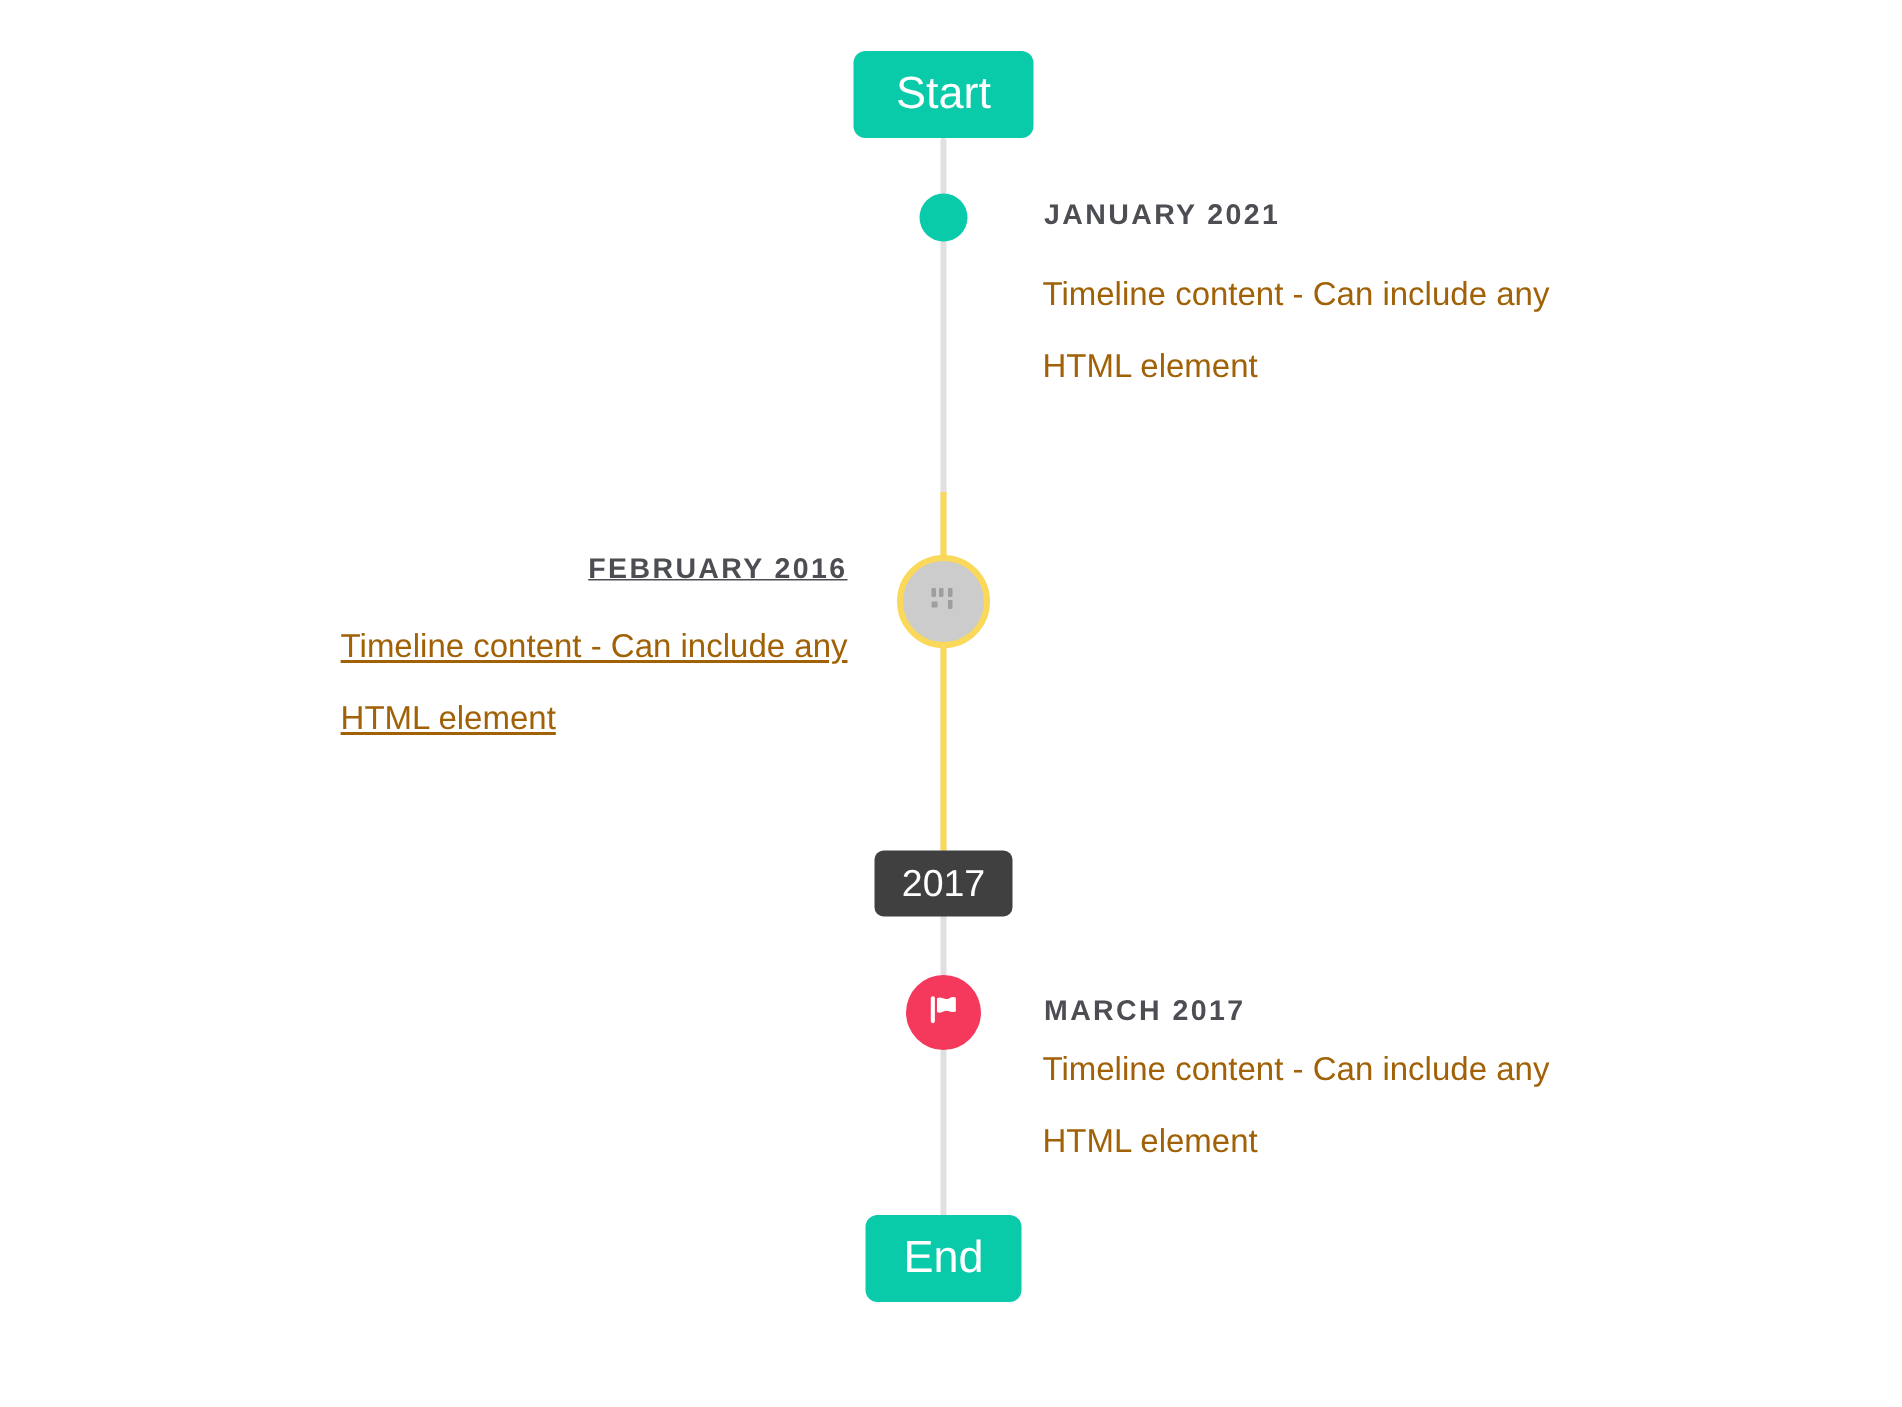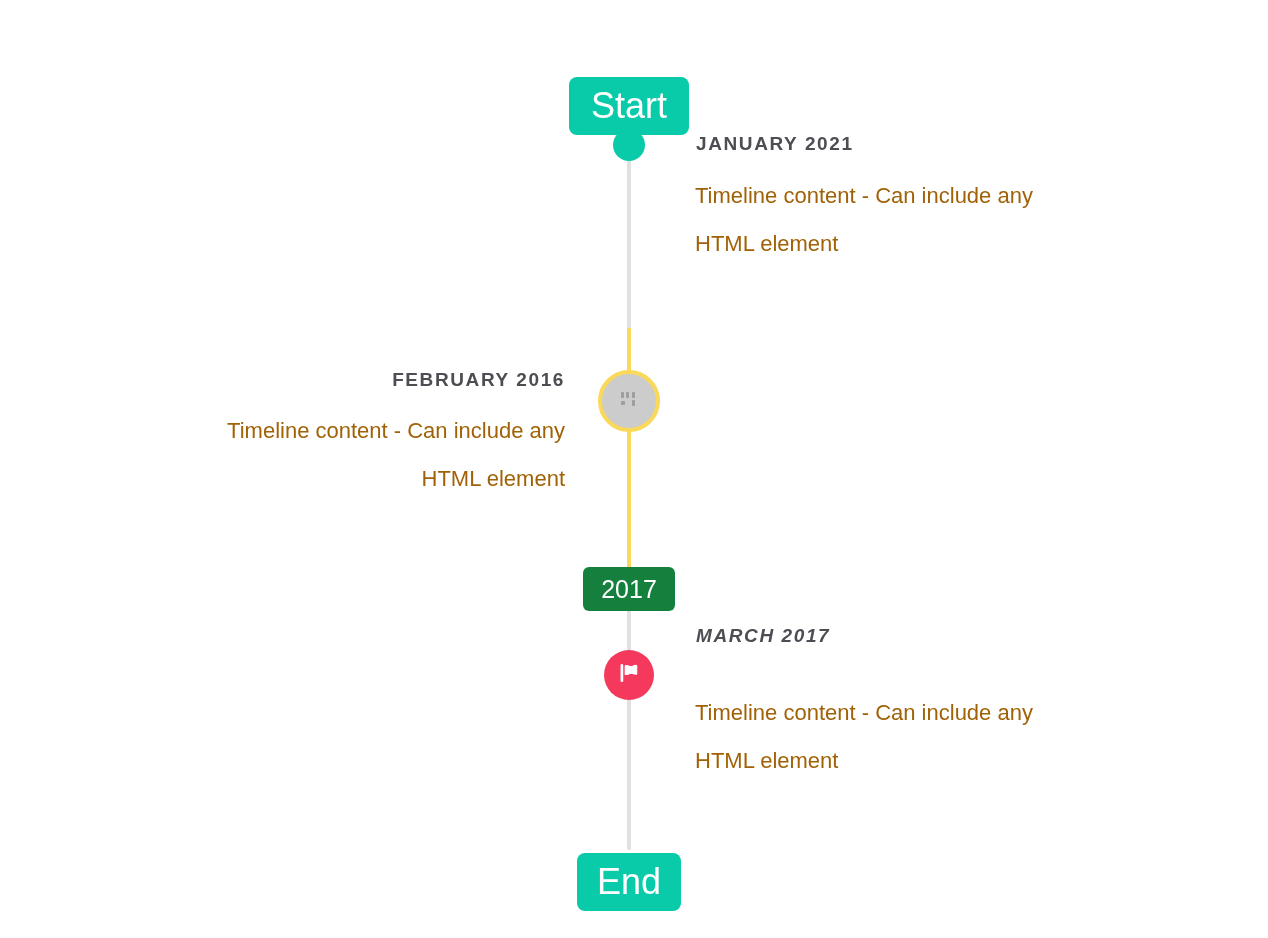--- a/index.html
+++ b/index.html
@@ -29,33 +29,32 @@
     background: #fad859;
   }
   .tl-btn {
     position: absolute;
     background: #09cba9;
     color: #ffffff;
     border-radius: 8px;
     display: flex;
     align-items: center;
     justify-content: center;
-    font-size: 36px;
+    font-size: 30px;
     font-weight: 400;
     cursor: pointer;
     user-select: none;
-    margin-top: 43px;
   }
   .btn-start { left: 569px; top: 34px;  width: 120px; height: 58px; }
   .btn-end   { left: 577px; top: 810px; width: 104px; height: 58px; }
   .year-badge {
     position: absolute;
     left: 583px; top: 567px;
     width: 92px; height: 44px;
-    background: #15803d;
+    background: #404040;
     color: #ffffff;
     border-radius: 6px;
     display: flex;
     align-items: center;
     justify-content: center;
     font-size: 25px;
     cursor: pointer;
   }
   .marker-dot {
     position: absolute;
@@ -101,26 +100,26 @@
   .entry-content {
     position: absolute;
     font-size: 22px;
     font-weight: 400;
     color: #a16207;
     line-height: 48px;
     white-space: nowrap;
   }
   .side-right { left: 696px; text-align: left; }
   .side-right-content { left: 695px; text-align: left; }
-  .side-left  { right: 703px; text-align: right; }
+  .side-left  { right: 703px; text-align: left; text-decoration: underline; }
   .t-jan   { top: 133px; }
   .c-jan   { top: 172px; }
   .t-feb   { top: 369px; }
   .c-feb   { top: 407px; }
-  .t-mar   { top: 625px; font-style: italic; }
+  .t-mar   { top: 664px; }
   .c-mar   { top: 689px; }
 </style>
 </head>
 <body>
 
 <div class="canvas">
 
   <div class="tl-line"></div>
   <div class="tl-line-active"></div>
 

